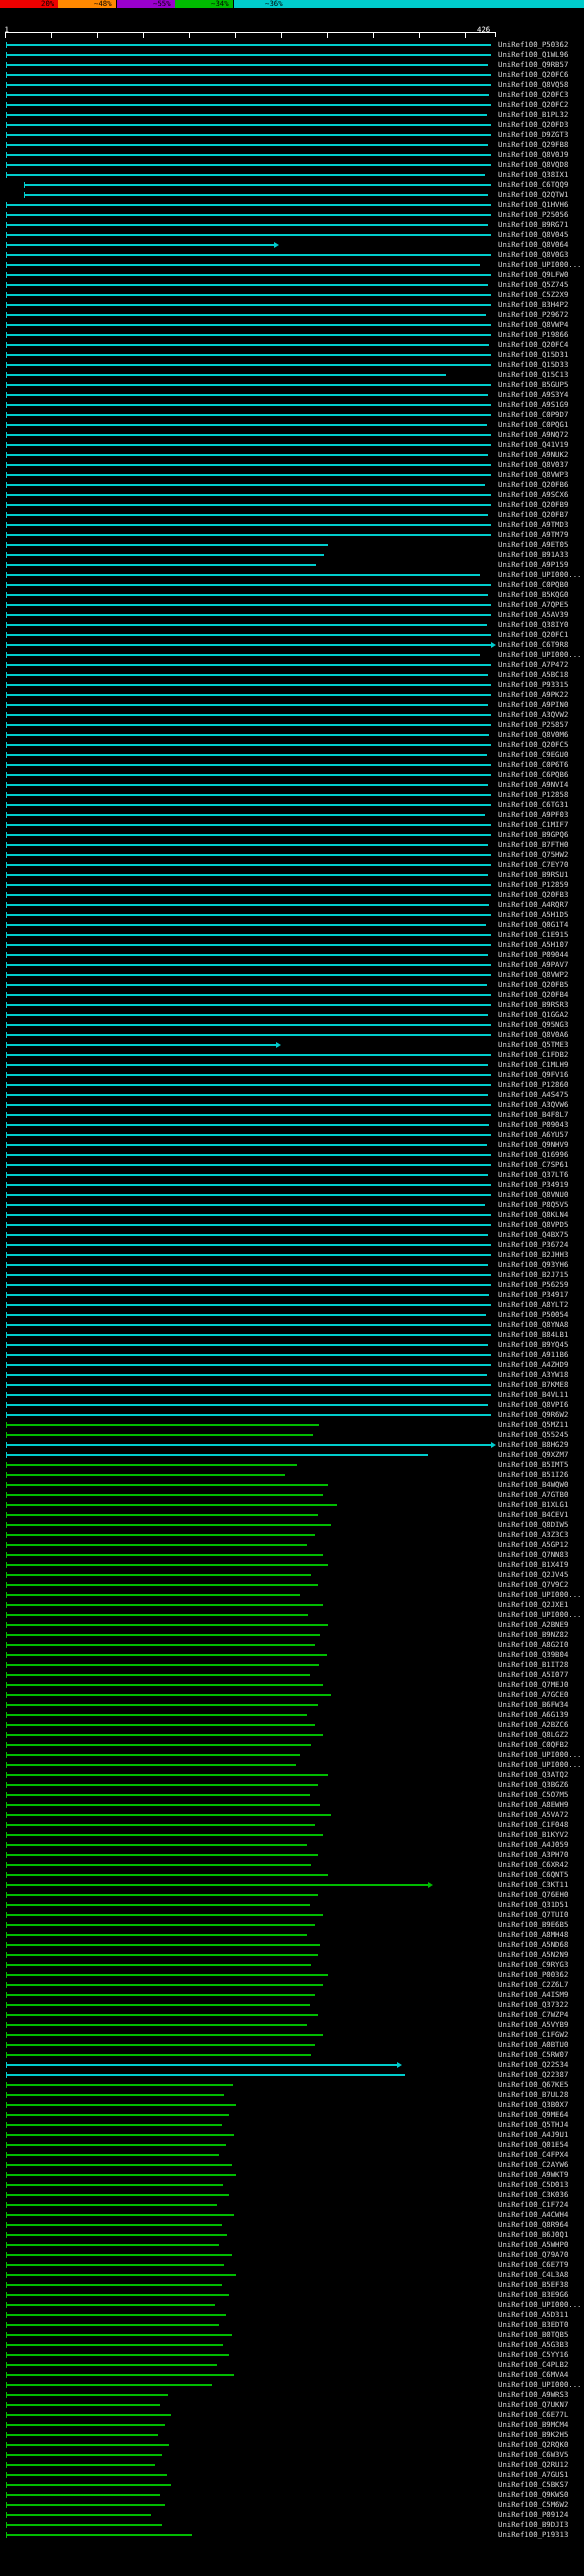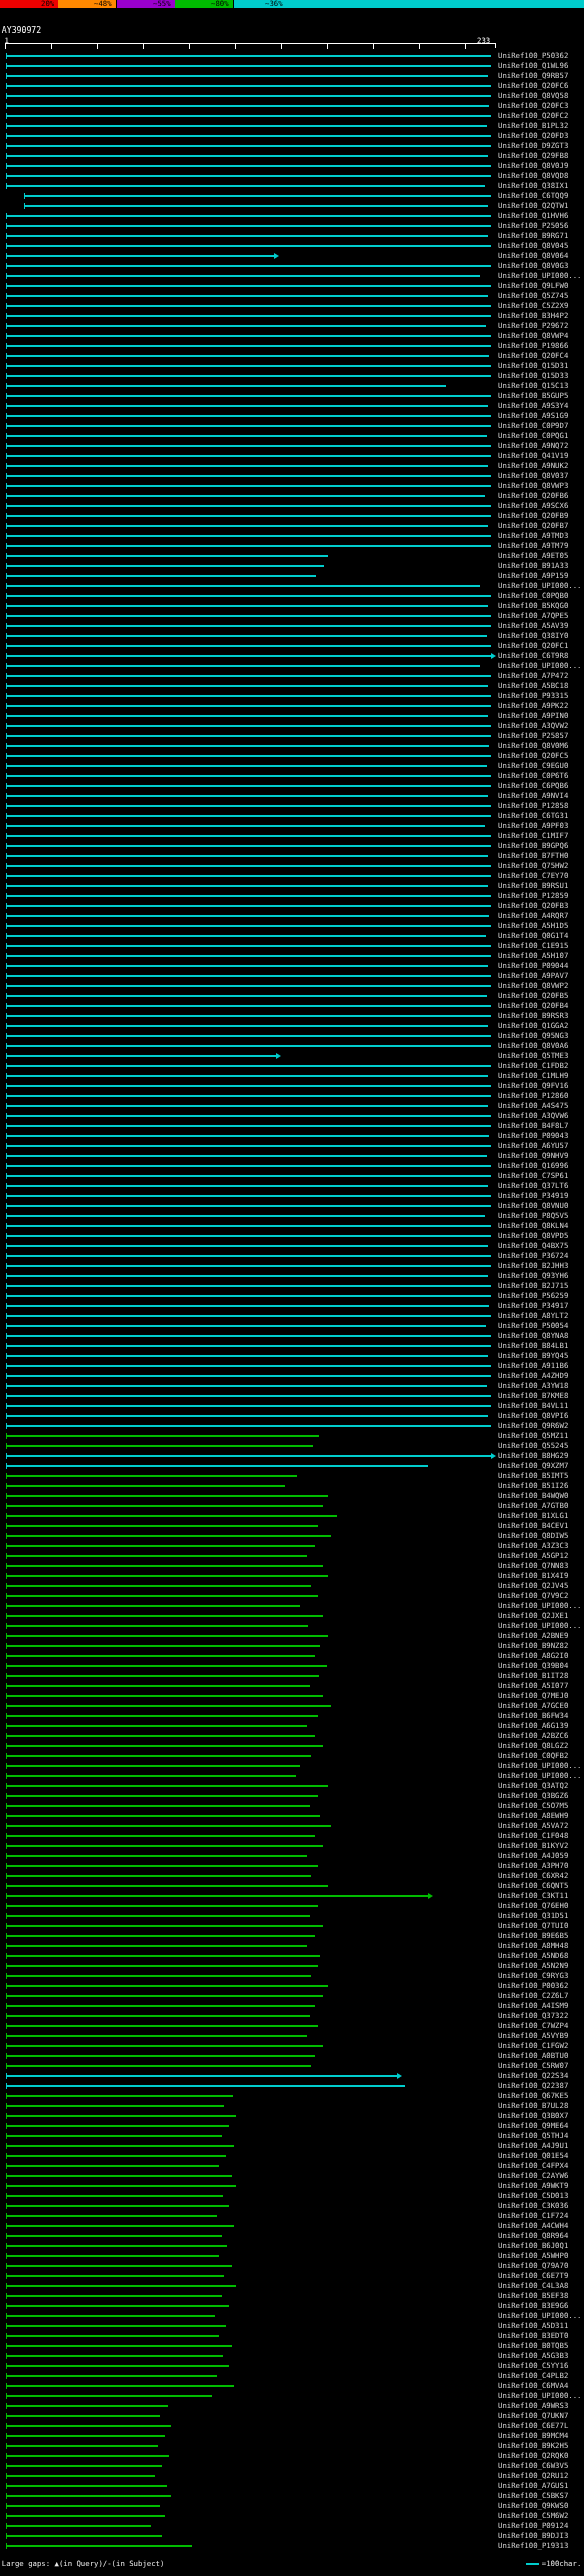--- a/index.html
+++ b/index.html
@@ -43,30 +43,29 @@
 <div class="page">
 
   <div class="key">
       <div class="key-seg" style="left: 0px; width: 58px; background: rgb(238, 0, 0);"></div>
       <span class="key-label" style="left: 41px;">20%</span>
       <div class="key-seg" style="left: 58px; width: 58px; background: rgb(255, 136, 0);"></div>
       <span class="key-label" style="left: 94px;">~48%</span>
       <div class="key-seg" style="left: 117px; width: 58px; background: rgb(153, 0, 204);"></div>
       <span class="key-label" style="left: 153px;">~55%</span>
       <div class="key-seg" style="left: 175px; width: 58px; background: rgb(0, 187, 0);"></div>
-      <span class="key-label" style="left: 211px;">~80%</span>
+      <span class="key-label" style="left: 211px;">~34%</span>
       <div class="key-seg" style="left: 234px; width: 351px; background: rgb(0, 204, 204);"></div>
       <span class="key-label" style="left: 265px;">~36%</span>
     </div>
 
-  <div class="query-name">AY390972</div>
 
   <div class="ruler">
     <span class="ruler-start">1</span>
-    <span class="ruler-end">233</span>
+    <span class="ruler-end">426</span>
     <div class="ruler-line"></div>
   </div>
 
   <div class="hits">
       <div class="hit-row">
         <span class="bar" style="left: 5.5px; width: 485px; background: rgb(0, 204, 204); color: rgb(0, 204, 204);"></span>
         <span class="hit-label">UniRef100_P50362</span>
       </div>
       <div class="hit-row">
         <span class="bar" style="left: 5.5px; width: 485px; background: rgb(0, 204, 204); color: rgb(0, 204, 204);"></span>
@@ -1059,21 +1058,15 @@
       <div class="hit-row">
         <span class="bar" style="left: 5.5px; width: 156px; background: rgb(0, 187, 0); color: rgb(0, 187, 0);"></span>
         <span class="hit-label">UniRef100_B9DJI3</span>
       </div>
       <div class="hit-row">
         <span class="bar" style="left: 5.5px; width: 186px; background: rgb(0, 187, 0); color: rgb(0, 187, 0);"></span>
         <span class="hit-label">UniRef100_P19313</span>
       </div>
     </div>
 
-  <div class="footer">
-    <span class="gaps">Large gaps: ▲(in Query)/-(in Subject)</span>
-    <span class="scale">
-      <span class="scale-dash"></span><span>=100char.</span>
-    </span>
-  </div>
 
 </div>
 
 
 </body></html>

